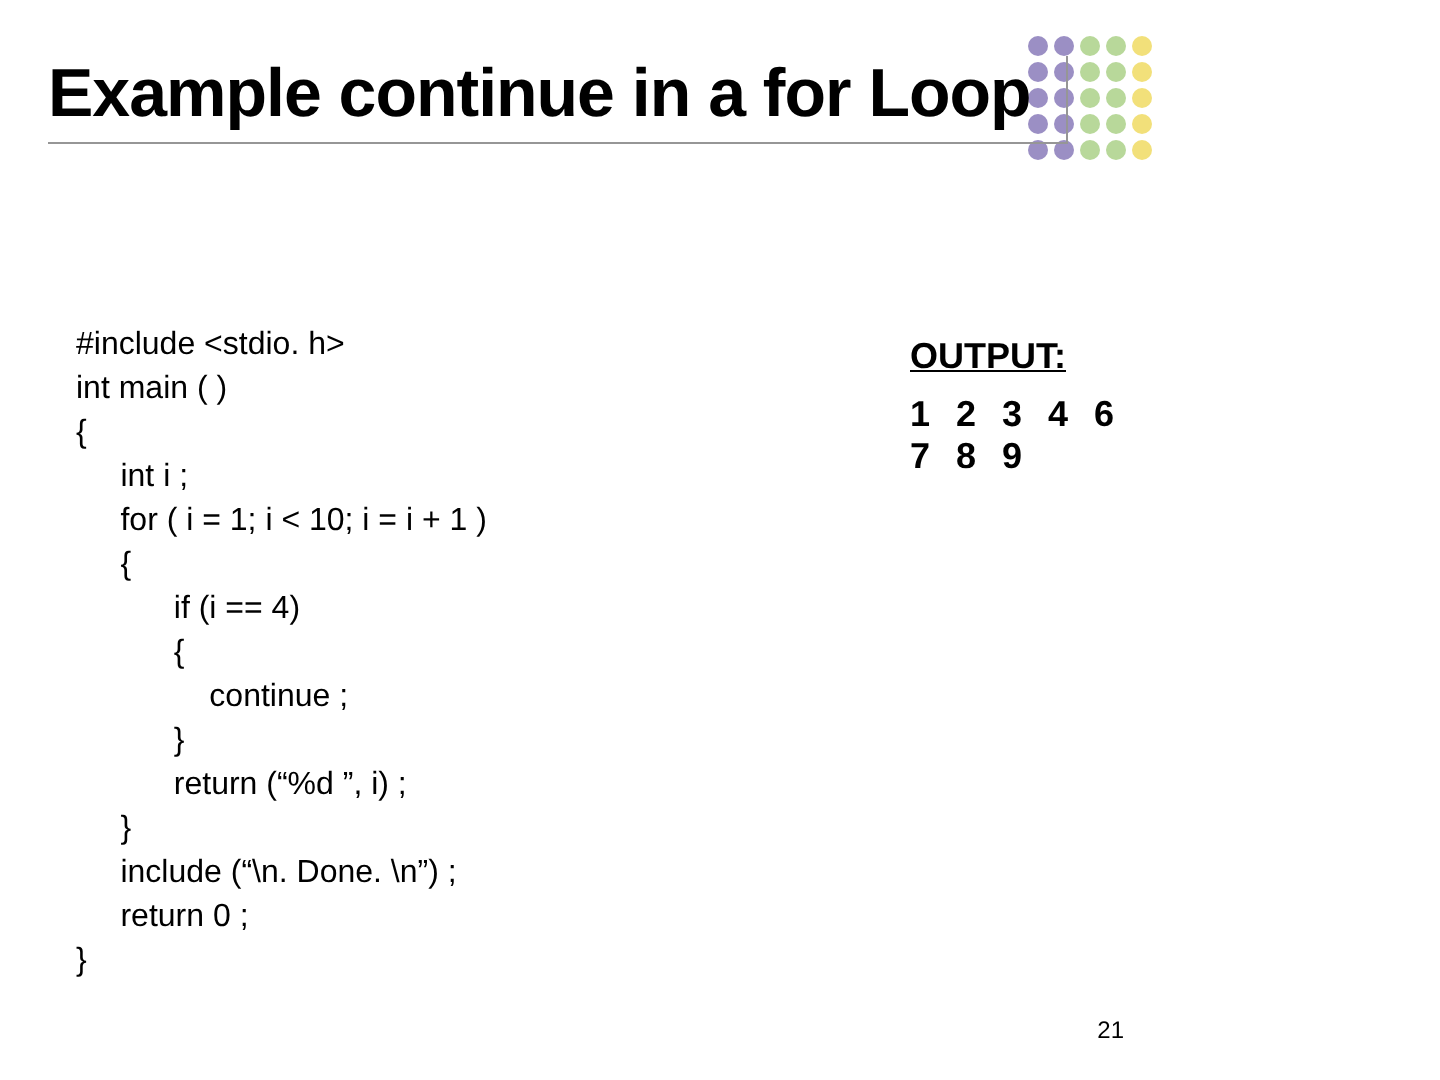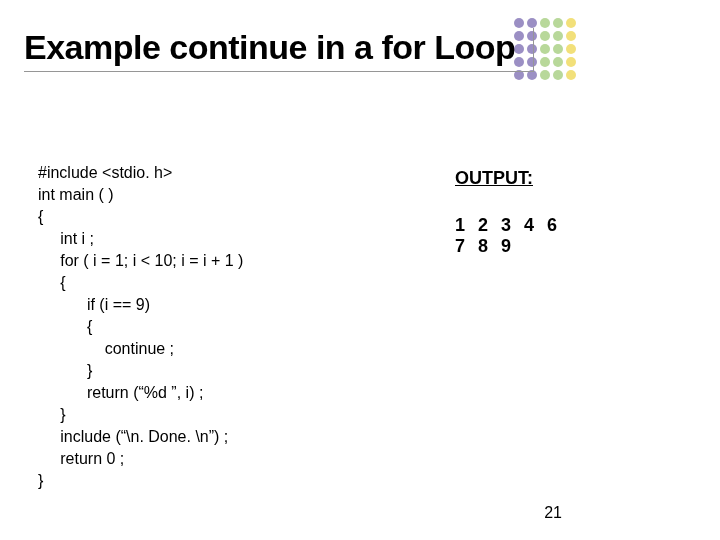--- a/index.html
+++ b/index.html
@@ -59,31 +59,31 @@
   }
   .out {
     position: absolute;
     top: 168px;
     left: 455px;
     font-size: 18px;
     font-weight: bold;
   }
   .out .hdr {
     text-decoration: underline;
-    margin-bottom: 26px;
+    margin-bottom: 8px;
   }
   .out .nums {
     letter-spacing: 4px;
     margin-bottom: 24px;
   }
   .pagenum {
     position: absolute;
     right: 22px;
     bottom: 18px;
-    font-size: 16px;
+    font-size: 12px;
     color: #000;
     text-align: center;
   }
 </style>
 </head>
 <body>
 
 <div class="slide">
 
   <div class="dots">
@@ -117,21 +117,21 @@
   <div class="title-wrap">
     <div class="title">Example continue in a for Loop</div>
   </div>
 
   <div class="code"><span>#include &lt;stdio. h&gt;</span>
 <span>int main ( )</span>
 <span>{</span>
 <span>     int i ;</span>
 <span>     for ( i = 1; i &lt; 10; i = i + 1 )</span>
 <span>     {</span>
-<span>           if (i == 9)</span>
+<span>           if (i == 4)</span>
 <span>           {</span>
 <span>               continue ;</span>
 <span>           }</span>
 <span>           return (“%d ”, i) ;</span>
 <span>     }</span>
 <span>     include (“\n. Done. \n”) ;</span>
 <span>     return 0 ;</span>
 <span>}</span></div>
 
   <div class="out">

